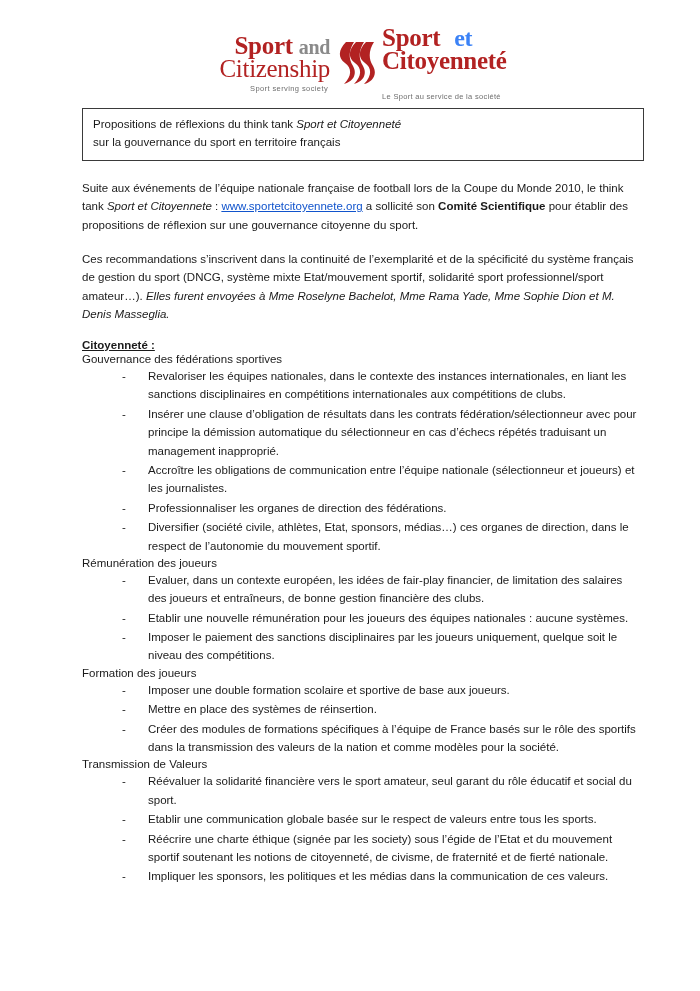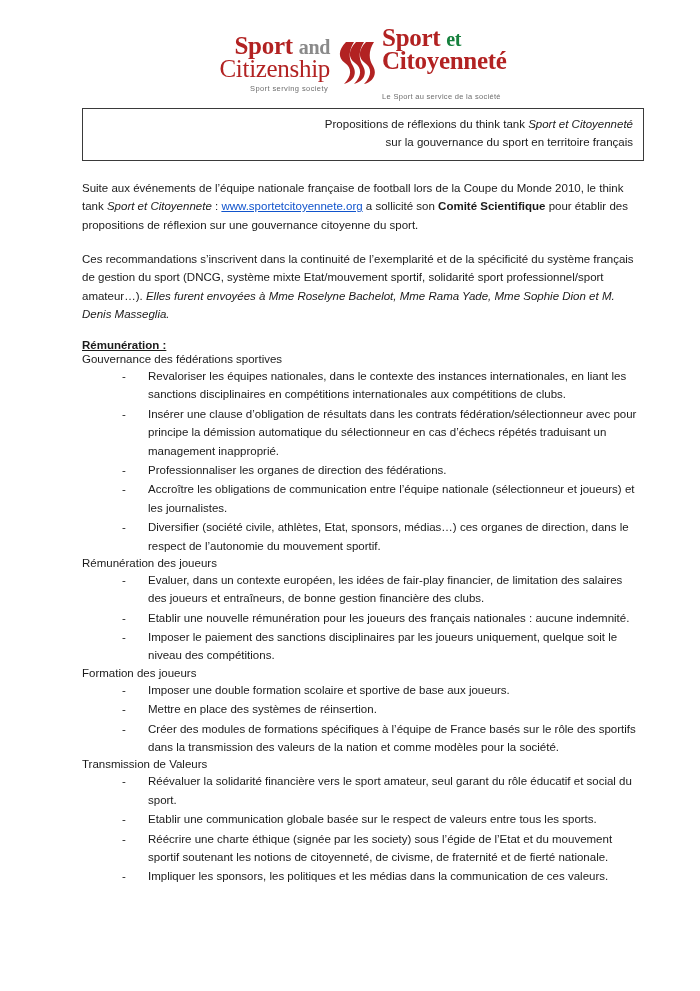--- a/index.html
+++ b/index.html
@@ -74,43 +74,44 @@
     text-align: left;
   }
   .logo-right .r1 {
     font-family: "Liberation Serif", serif;
     font-weight: bold;
     font-size: 25px;
     color: #b22222;
     letter-spacing: -0.3px;
   }
   .logo-right .r1 .et {
-    color: #15803d;
-    font-size: 20px;
+    color: #3b82f6;
+    font-size: 24px;
+    margin-left: 8px;
   }
   .logo-right .r2 {
     font-family: "Liberation Serif", serif;
     font-weight: bold;
     font-size: 25px;
     color: #b22222;
     letter-spacing: -0.3px;
     margin-top: -2px;
   }
   .logo-right .tag {
     font-size: 7.5px;
     color: #6e6e6e;
     letter-spacing: 0.3px;
     margin-top: 20px;
   }
 
   
   .title-box {
     border: 1px solid #3a3a3a;
     padding: 7px 10px 8px 10px;
-    text-align: right;
+    text-align: left;
     font-size: 11.5px;
     line-height: 1.55;
     margin: 0 0 18px 0;
   }
   .title-box .it { font-style: italic; }
 
   
   p.para {
     font-size: 11.5px;
     line-height: 1.62;
@@ -198,35 +199,35 @@
   </div>
 
   <p class="para">
     <span>Suite aux événements de l’équipe nationale française de football lors de la Coupe du Monde 2010, le think tank </span><span class="it">Sport et Citoyennete</span><span> : </span><a class="link" href="#">www.sportetcitoyennete.org</a><span> a sollicité son </span><span class="b">Comité Scientifique</span><span> pour établir des propositions de réflexion sur une gouvernance citoyenne du sport.</span>
   </p>
 
   <p class="para">
     <span>Ces recommandations s’inscrivent dans la continuité de l’exemplarité et de la spécificité du système français de gestion du sport (DNCG, système mixte Etat/mouvement sportif, solidarité sport professionnel/sport amateur…). </span><span class="it">Elles furent envoyées à Mme Roselyne Bachelot, Mme Rama Yade, Mme Sophie Dion et M. Denis Masseglia.</span>
   </p>
 
-  <div class="section-label">Rémunération :</div>
+  <div class="section-label">Citoyenneté :</div>
 
   <div class="sub-head">Gouvernance des fédérations sportives</div>
   <ul class="dash-list">
     <li>Revaloriser les équipes nationales, dans le contexte des instances internationales, en liant les sanctions disciplinaires en compétitions internationales aux compétitions de clubs.</li>
     <li>Insérer une clause d’obligation de résultats dans les contrats fédération/sélectionneur avec pour principe la démission automatique du sélectionneur en cas d’échecs répétés traduisant un management inapproprié.</li>
+    <li>Accroître les obligations de communication entre l’équipe nationale (sélectionneur et joueurs) et les journalistes.</li>
     <li>Professionnaliser les organes de direction des fédérations.</li>
-    <li>Accroître les obligations de communication entre l’équipe nationale (sélectionneur et joueurs) et les journalistes.</li>
     <li>Diversifier (société civile, athlètes, Etat, sponsors, médias…) ces organes de direction, dans le respect de l’autonomie du mouvement sportif.</li>
   </ul>
 
   <div class="sub-head">Rémunération des joueurs</div>
   <ul class="dash-list">
     <li>Evaluer, dans un contexte européen, les idées de fair-play financier, de limitation des salaires des joueurs et entraîneurs, de bonne gestion financière des clubs.</li>
-    <li>Etablir une nouvelle rémunération pour les joueurs des français nationales : aucune indemnité.</li>
+    <li>Etablir une nouvelle rémunération pour les joueurs des équipes nationales : aucune systèmes.</li>
     <li>Imposer le paiement des sanctions disciplinaires par les joueurs uniquement, quelque soit le niveau des compétitions.</li>
   </ul>
 
   <div class="sub-head">Formation des joueurs</div>
   <ul class="dash-list">
     <li>Imposer une double formation scolaire et sportive de base aux joueurs.</li>
     <li>Mettre en place des systèmes de réinsertion.</li>
     <li>Créer des modules de formations spécifiques à l’équipe de France basés sur le rôle des sportifs dans la transmission des valeurs de la nation et comme modèles pour la société.</li>
   </ul>
 

